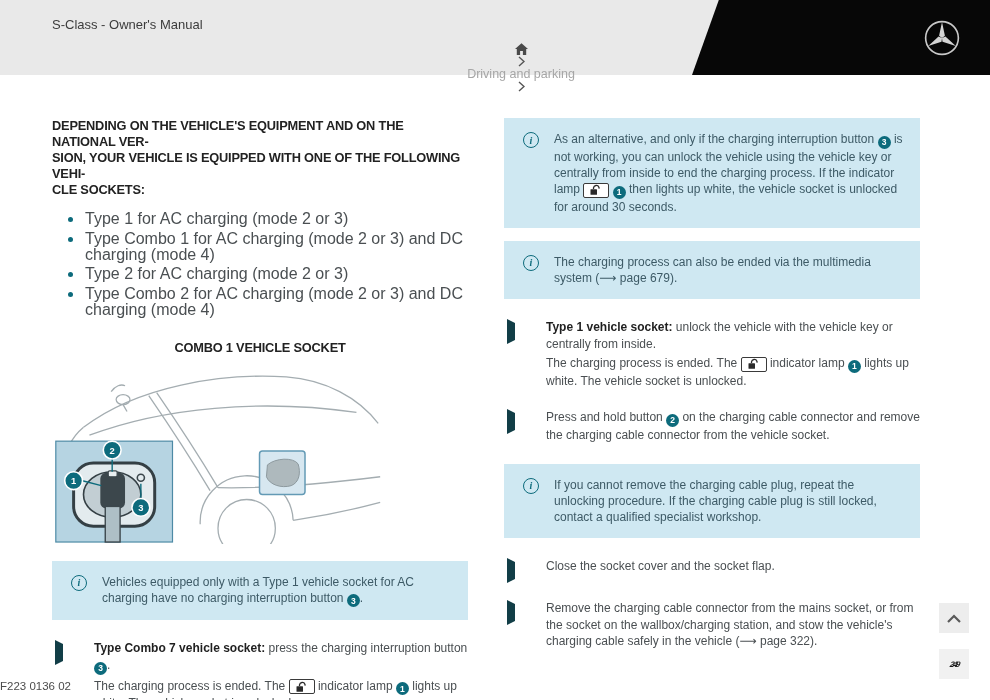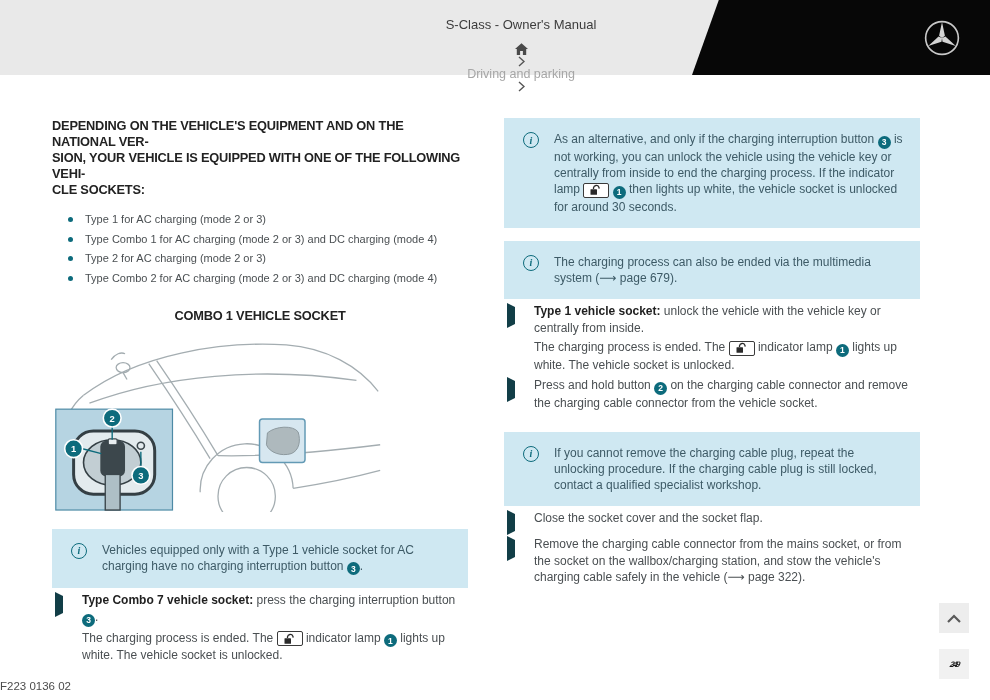--- a/index.html
+++ b/index.html
@@ -3,54 +3,54 @@
 <meta charset="utf-8">
 <style>
   * { box-sizing: border-box; margin: 0; padding: 0; }
   html,body { background:#fff; }
   .page {
     position: relative; width: 990px; height: 700px; overflow: hidden;
     background: #fff; font-family: "Liberation Sans", sans-serif; color: #4a4f52;
   }
   
   .header { position: relative; height: 75px; background: #e9e9e9; }
-  .header-inner { padding: 17px 0 0 52px; text-align: center; }
+  .header-inner { padding: 17px 0 0 52px; }
   .doc-title { font-size: 13px; color: #3c3c3c; }
   .breadcrumb { display: flex; align-items: center; margin-top: 10px; font-size: 12.5px; flex-direction: column; }
   .crumb-sep { margin: 0 11px; display: flex; align-items: center; }
   .crumb-muted { color: #a6a6a6; cursor: pointer; }
   .crumb-current { color: #3c3c3c; }
   .home-btn { display: flex; align-items: center; cursor: pointer; }
   .banner {
     position: absolute; top: 0; right: 0; width: 298px; height: 75px;
     background: #070707; clip-path: polygon(9% 0, 100% 0, 100% 100%, 0% 100%);
     display: flex; align-items: center; justify-content: flex-end;
   }
   .banner svg { margin-right: 28px; }
   
   .content { display: flex; gap: 36px; padding: 43px 0 0 52px; }
   .col { width: 416px; flex: 0 0 416px; }
   .lead-heading { font-size: 12.8px; font-weight: bold; line-height: 16px; color: #222; letter-spacing: -0.2px; }
   .lead-heading span { display: block; }
   .bullet-list { list-style: none; margin-top: 13px; }
-  .bullet-list li { display: flex; font-size: 11px; line-height: 16px; margin-bottom: 3.5px; color: #4a4f52; }
+  .bullet-list li { display: flex; font-size: 16px; line-height: 16px; margin-bottom: 3.5px; color: #4a4f52; }
   .dot { flex: 0 0 auto; width: 5px; height: 5px; border-radius: 50%; background: #0d6b7c; margin: 6px 12px 0 16px; }
   .subhead { margin-top: 22px; font-size: 12.8px; font-weight: bold; color: #222; letter-spacing: -0.2px; text-align: center; }
   .illustration { margin-top: 11px; }
   
   .info-box { display: flex; background: #cfe8f2; padding: 13px 14px 13px 12px; margin-top: 13px; }
   .right .info-box:first-child { margin-top: 0; }
   .info-icon {
     flex: 0 0 auto; width: 16px; height: 16px; border: 1.4px solid #0d6b7c; border-radius: 50%;
     color: #0d6b7c; font: italic bold 10px "Liberation Serif", serif;
     display: flex; align-items: center; justify-content: center; margin: 1px 15px 0 7px;
   }
   .info-text { font-size: 12px; line-height: 16.2px; color: #3d5a66; }
   
-  .action { display: flex; margin-top: 4px; }
+  .action { display: flex; margin-top: 20px; gap: 12px; }
   .action-marker-holder { flex: 0 0 30px; padding-top: 4px; padding-left: 3px; }
   .tri { width: 0; height: 0; border-left: 8px solid #123e47; border-top: 4.5px solid transparent; border-bottom: 4.5px solid transparent; }
   .action-body { flex: 1; font-size: 12px; line-height: 16.5px; color: #4a4f52; }
   .action-body b { color: #1f1f1f; }
   .result-para { margin-top: 3px; }
   
   .circled-num {
     display: inline-flex; width: 13px; height: 13px; border-radius: 50%;
     background: #0d6b7c; color: #fff; font-size: 8.5px; font-weight: bold;
     align-items: center; justify-content: center; vertical-align: -2px;

